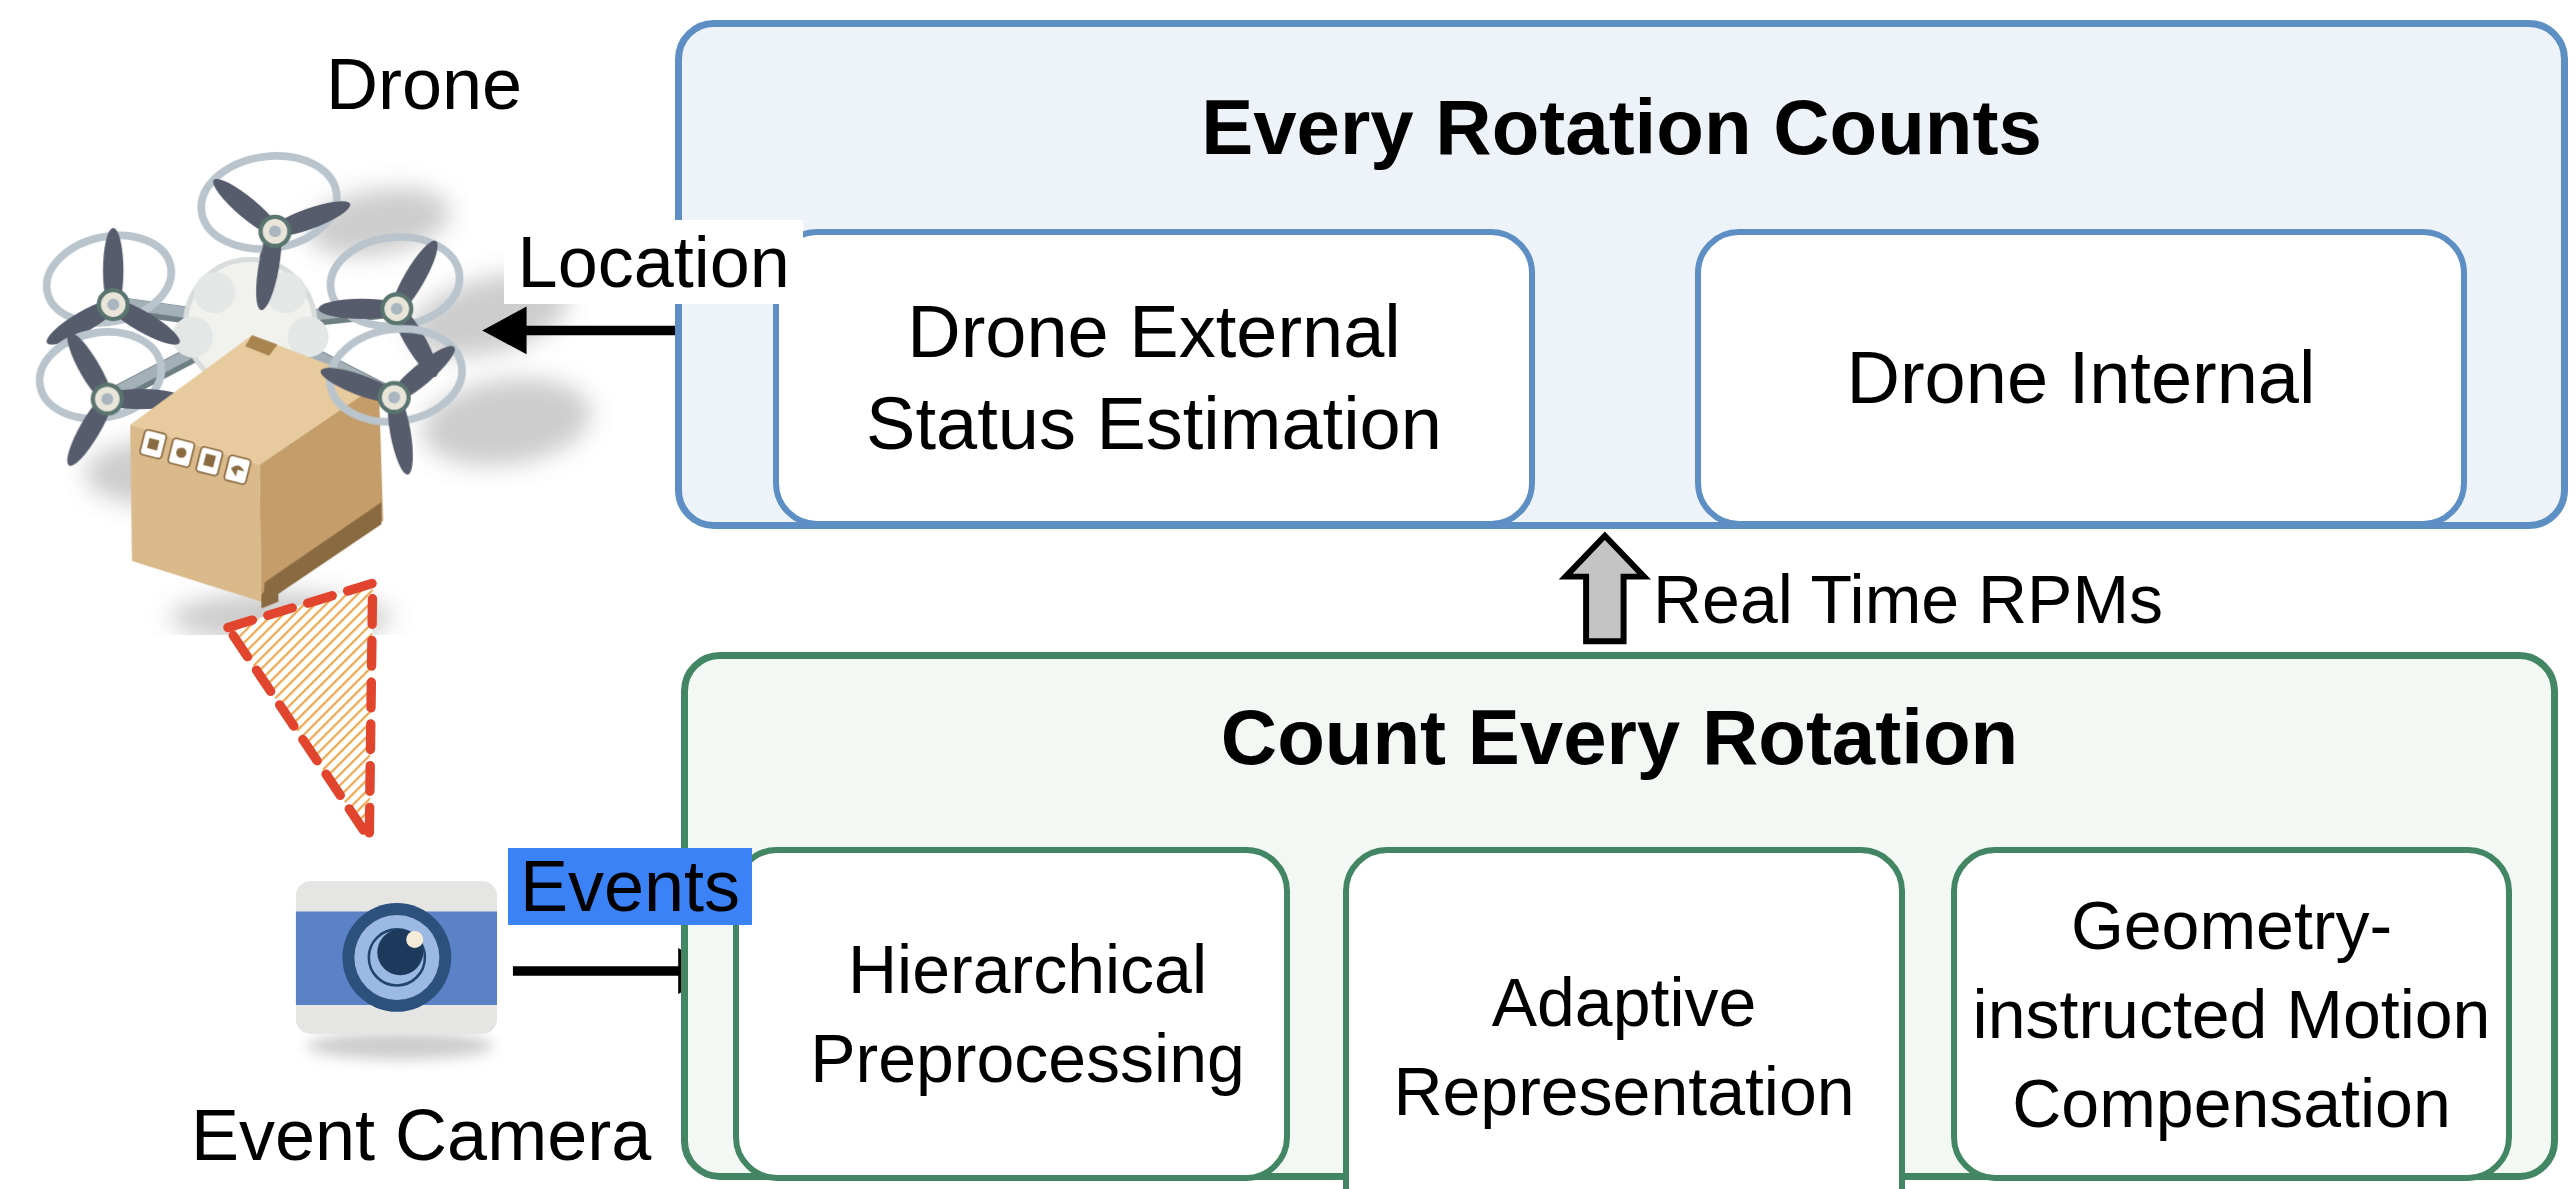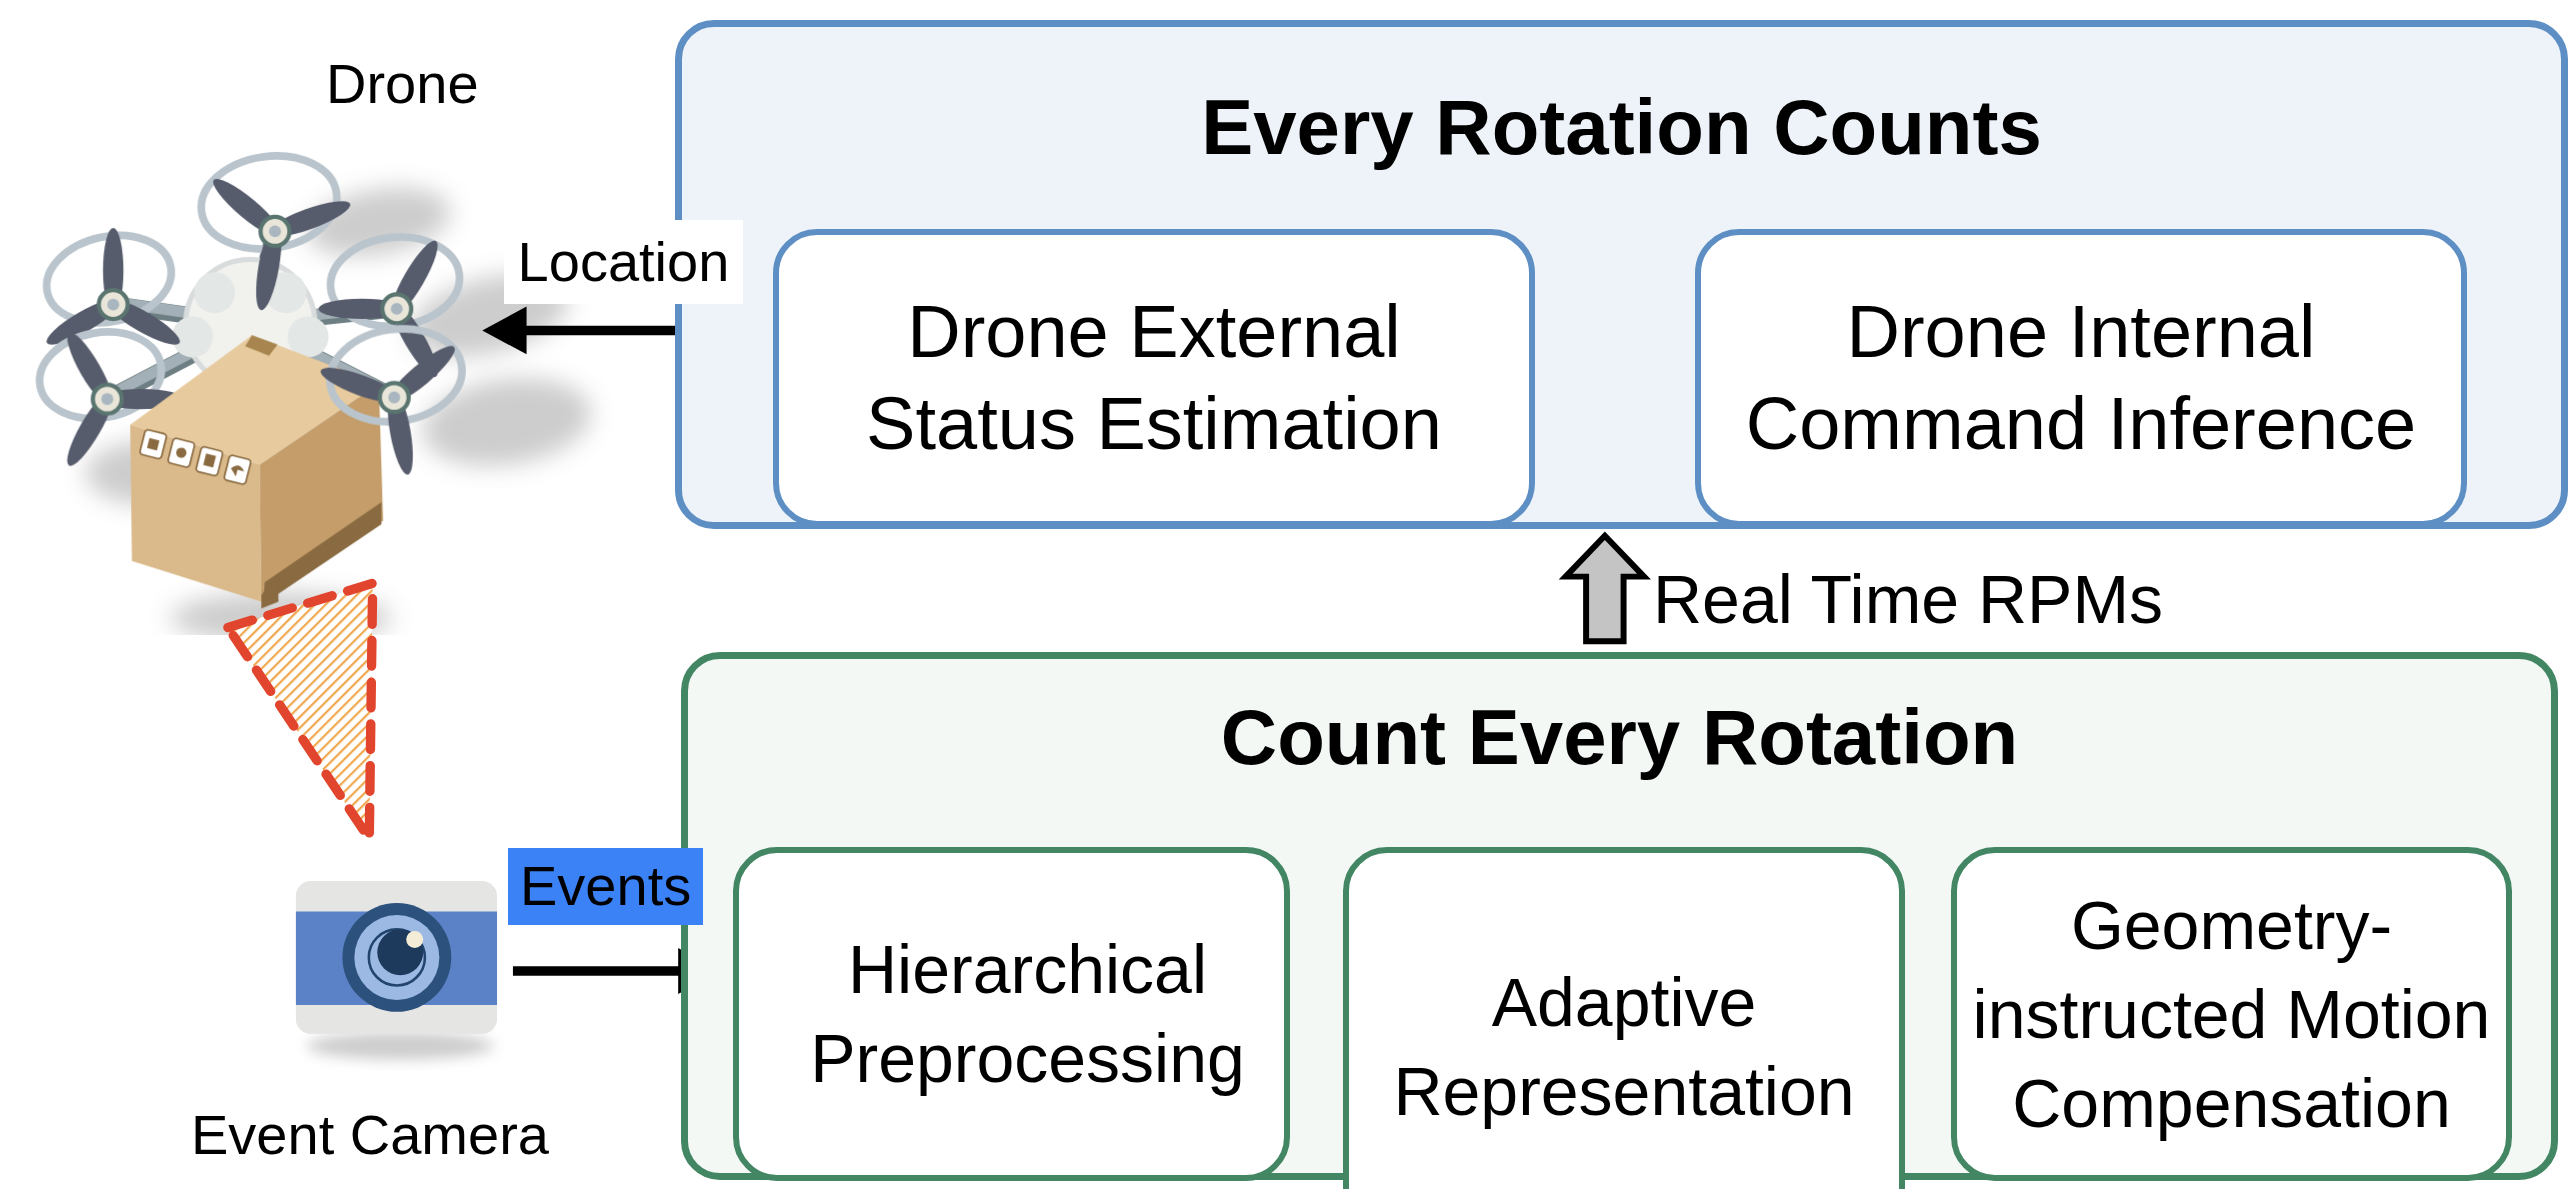--- a/index.html
+++ b/index.html
@@ -37,21 +37,21 @@
   .module .ln{white-space:nowrap;}
 
   #blue-mod-1{left:91px;top:162px;width:762px;height:298px;}
   #blue-mod-2{left:1013px;top:162px;width:772px;height:298px;}
 
   #green-mod-1{left:45px;top:148px;width:557px;height:334px;padding-left:32px;}
   #green-mod-2{left:655px;top:148px;width:562px;height:400px;}
   #green-mod-3{left:1263px;top:148px;width:561px;height:334px;}
 
   
-  .flabel{position:absolute;font-size:56px;line-height:70px;white-space:nowrap;}
+  .flabel{position:absolute;font-size:72px;line-height:70px;white-space:nowrap;}
   #drone-label{left:326px;top:49px;}
   #location-label{left:504px;top:220px;background:#ffffff;padding:6.8px 13.6px;}
   #events-label{left:508px;top:848px;background:#3b82f6;padding:3.4px 12px;}
   #event-camera-label{left:191px;top:1100px;}
   #rpms-label{left:1653px;top:562px;font-size:68px;line-height:75px;}
 
   
   svg{position:absolute;pointer-events:none;}
 </style>
 </head>
@@ -281,21 +281,20 @@
 <div class="panel blue">
   <div class="panel-title">Every Rotation Counts</div>
 
   <div class="module blue-mod" id="blue-mod-1">
     <div class="ln">Drone External</div>
     <div class="ln">Status Estimation</div>
   </div>
 
   <div class="module blue-mod" id="blue-mod-2">
     <div class="ln">Drone Internal</div>
-    <div class="ln">Command Inference</div>
   </div>
 </div>
 
 <div class="panel green">
   <div class="panel-title">Count Every Rotation</div>
 
   <div class="module green-mod" id="green-mod-1">
     <div class="ln">Hierarchical</div>
     <div class="ln">Preprocessing</div>
   </div>

